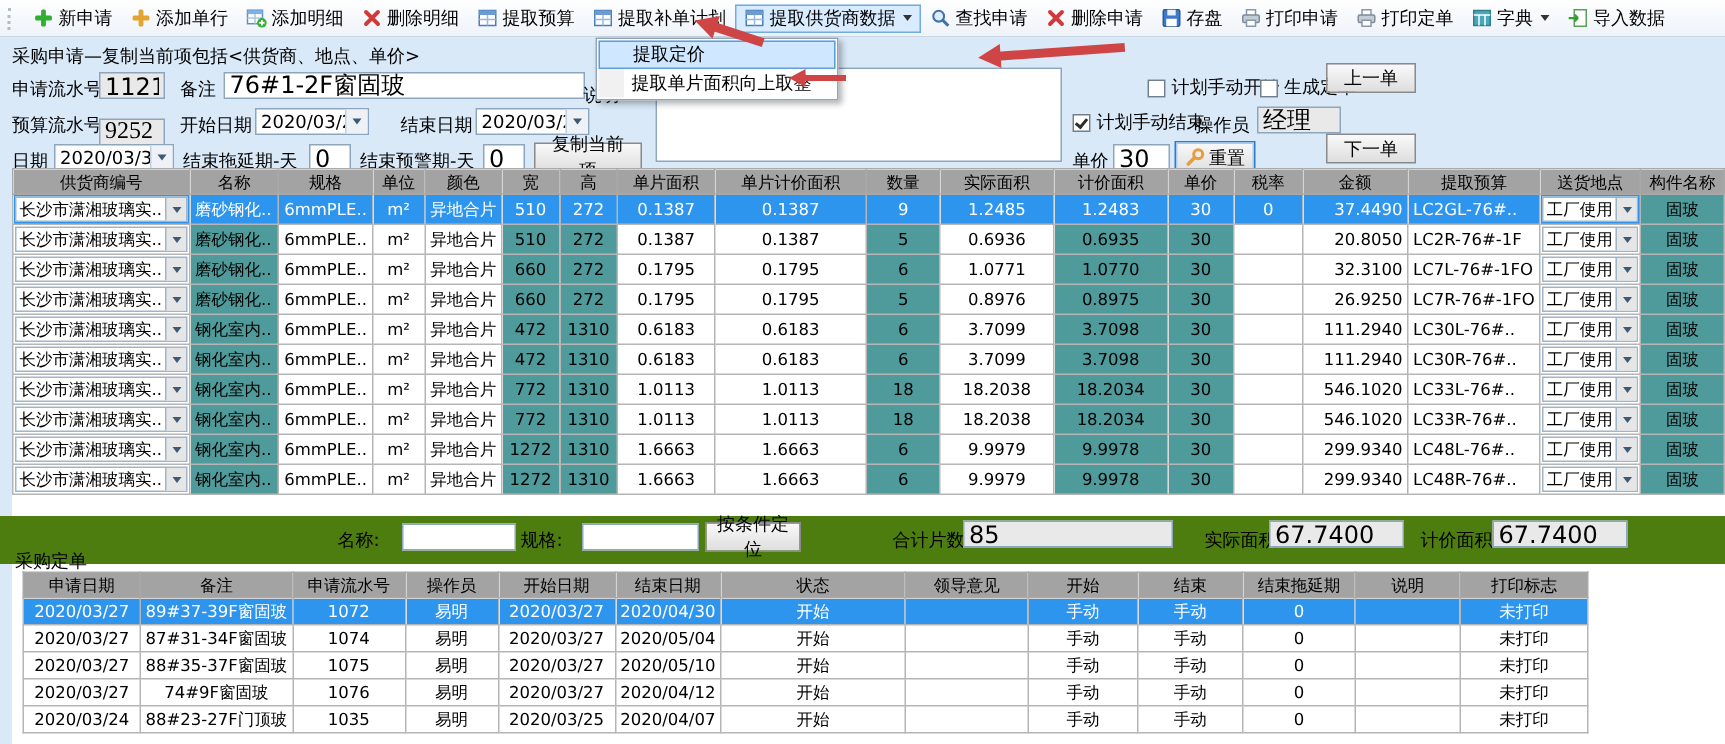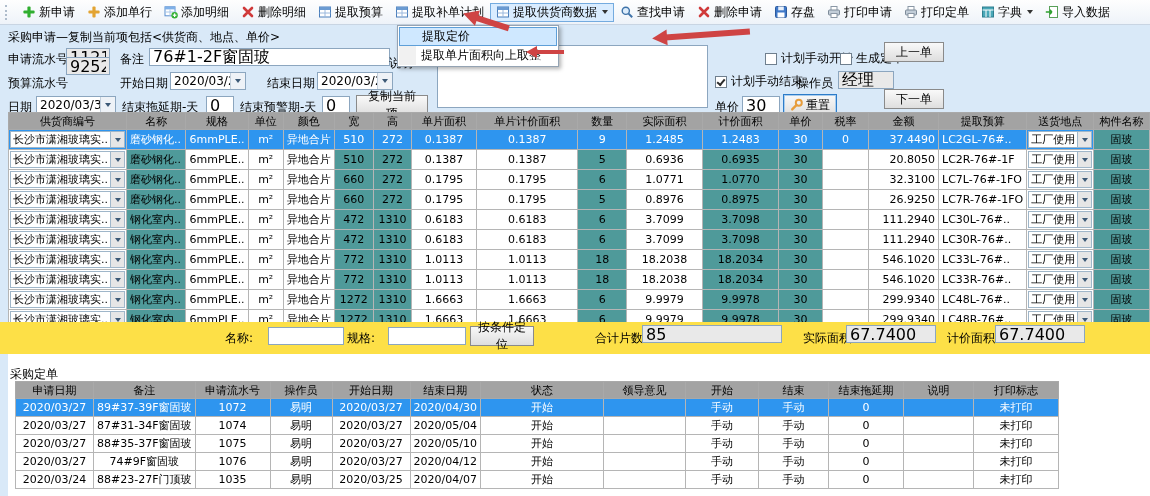--- a/index.html
+++ b/index.html
@@ -55,21 +55,21 @@
   .grid.orders td{height:18px;}
   .c-teal,.c-tealA{background:#4f9a9a;}
   .a-left{text-align:left;} .a-center{text-align:center;} .a-right{text-align:right;}
   tr.sel td{background:#2e95ef;color:#fff;}
   tr.sel td.c-tealA{background:#4f9a9a;color:#000;}
   td.dd{padding:1px;}
   .dd-box{display:flex;align-items:center;height:100%;background:#fff;border:1px solid #9fb6c9;color:#000;box-sizing:border-box;}
   .dd-box .t{flex:1;overflow:hidden;white-space:nowrap;padding:0 2px;text-align:center;}
   .dd-btn{width:13px;align-self:stretch;background:#e6e6e6;border-left:1px solid #9fb6c9;display:flex;align-items:center;justify-content:center;}
   
-  .filter-bar{position:absolute;left:0;top:322px;width:1150px;height:32px;background:#fde047;}
+  .filter-bar{position:absolute;left:0;top:344px;width:1150px;height:32px;background:#4d7c0f;}
   .section-title{position:absolute;left:10px;top:366px;}
 </style>
 </head>
 <body>
 
 <div class="toolbar">
   <span class="grip"></span>
 <div class="tb-item">
       <span class="icon">
         <svg viewBox="0 0 14 14">
@@ -218,21 +218,21 @@
   <div class="flb" style="left:8px;top:4px;">采购申请—复制当前项包括&lt;供货商、地点、单价&gt;</div>
 
   <div class="flb" style="left:8px;top:26px;">申请流水号</div>
   <input class="fld ro" style="left: 66px; top: 23px; width: 44px;" value="1121">
   <div class="flb" style="left:120px;top:26px;">备注</div>
   <input class="fld" style="left: 149px; top: 23px; width: 241px;" value="76#1-2F窗固玻">
   <div class="flb" style="left:389px;top:30px;">说明</div>
   <textarea class="big-textarea" style="left: 437px; top: 20px; width: 271px; height: 63px;" value=""></textarea>
 
   <div class="flb" style="left:8px;top:50px;">预算流水号</div>
-  <input class="fld ro" style="left: 66px; top: 32px; width: 44px;" value="9252">
+  <input class="fld ro" style="left: 66px; top: 54px; width: 44px; font-family: Liberation Serif, serif;" value="9252">
   <div class="flb" style="left:120px;top:50px;">开始日期</div>
   <div class="combo" style="left:170px;top:47px;width:76px;">
     <span class="cv">2020/03/21</span>
     <span class="ca">
         <span class="tri"></span>
       </span>
   </div>
   <div class="flb" style="left:267px;top:50px;">结束日期</div>
   <div class="combo" style="left:317px;top:47px;width:76px;">
     <span class="cv">2020/03/28</span>

